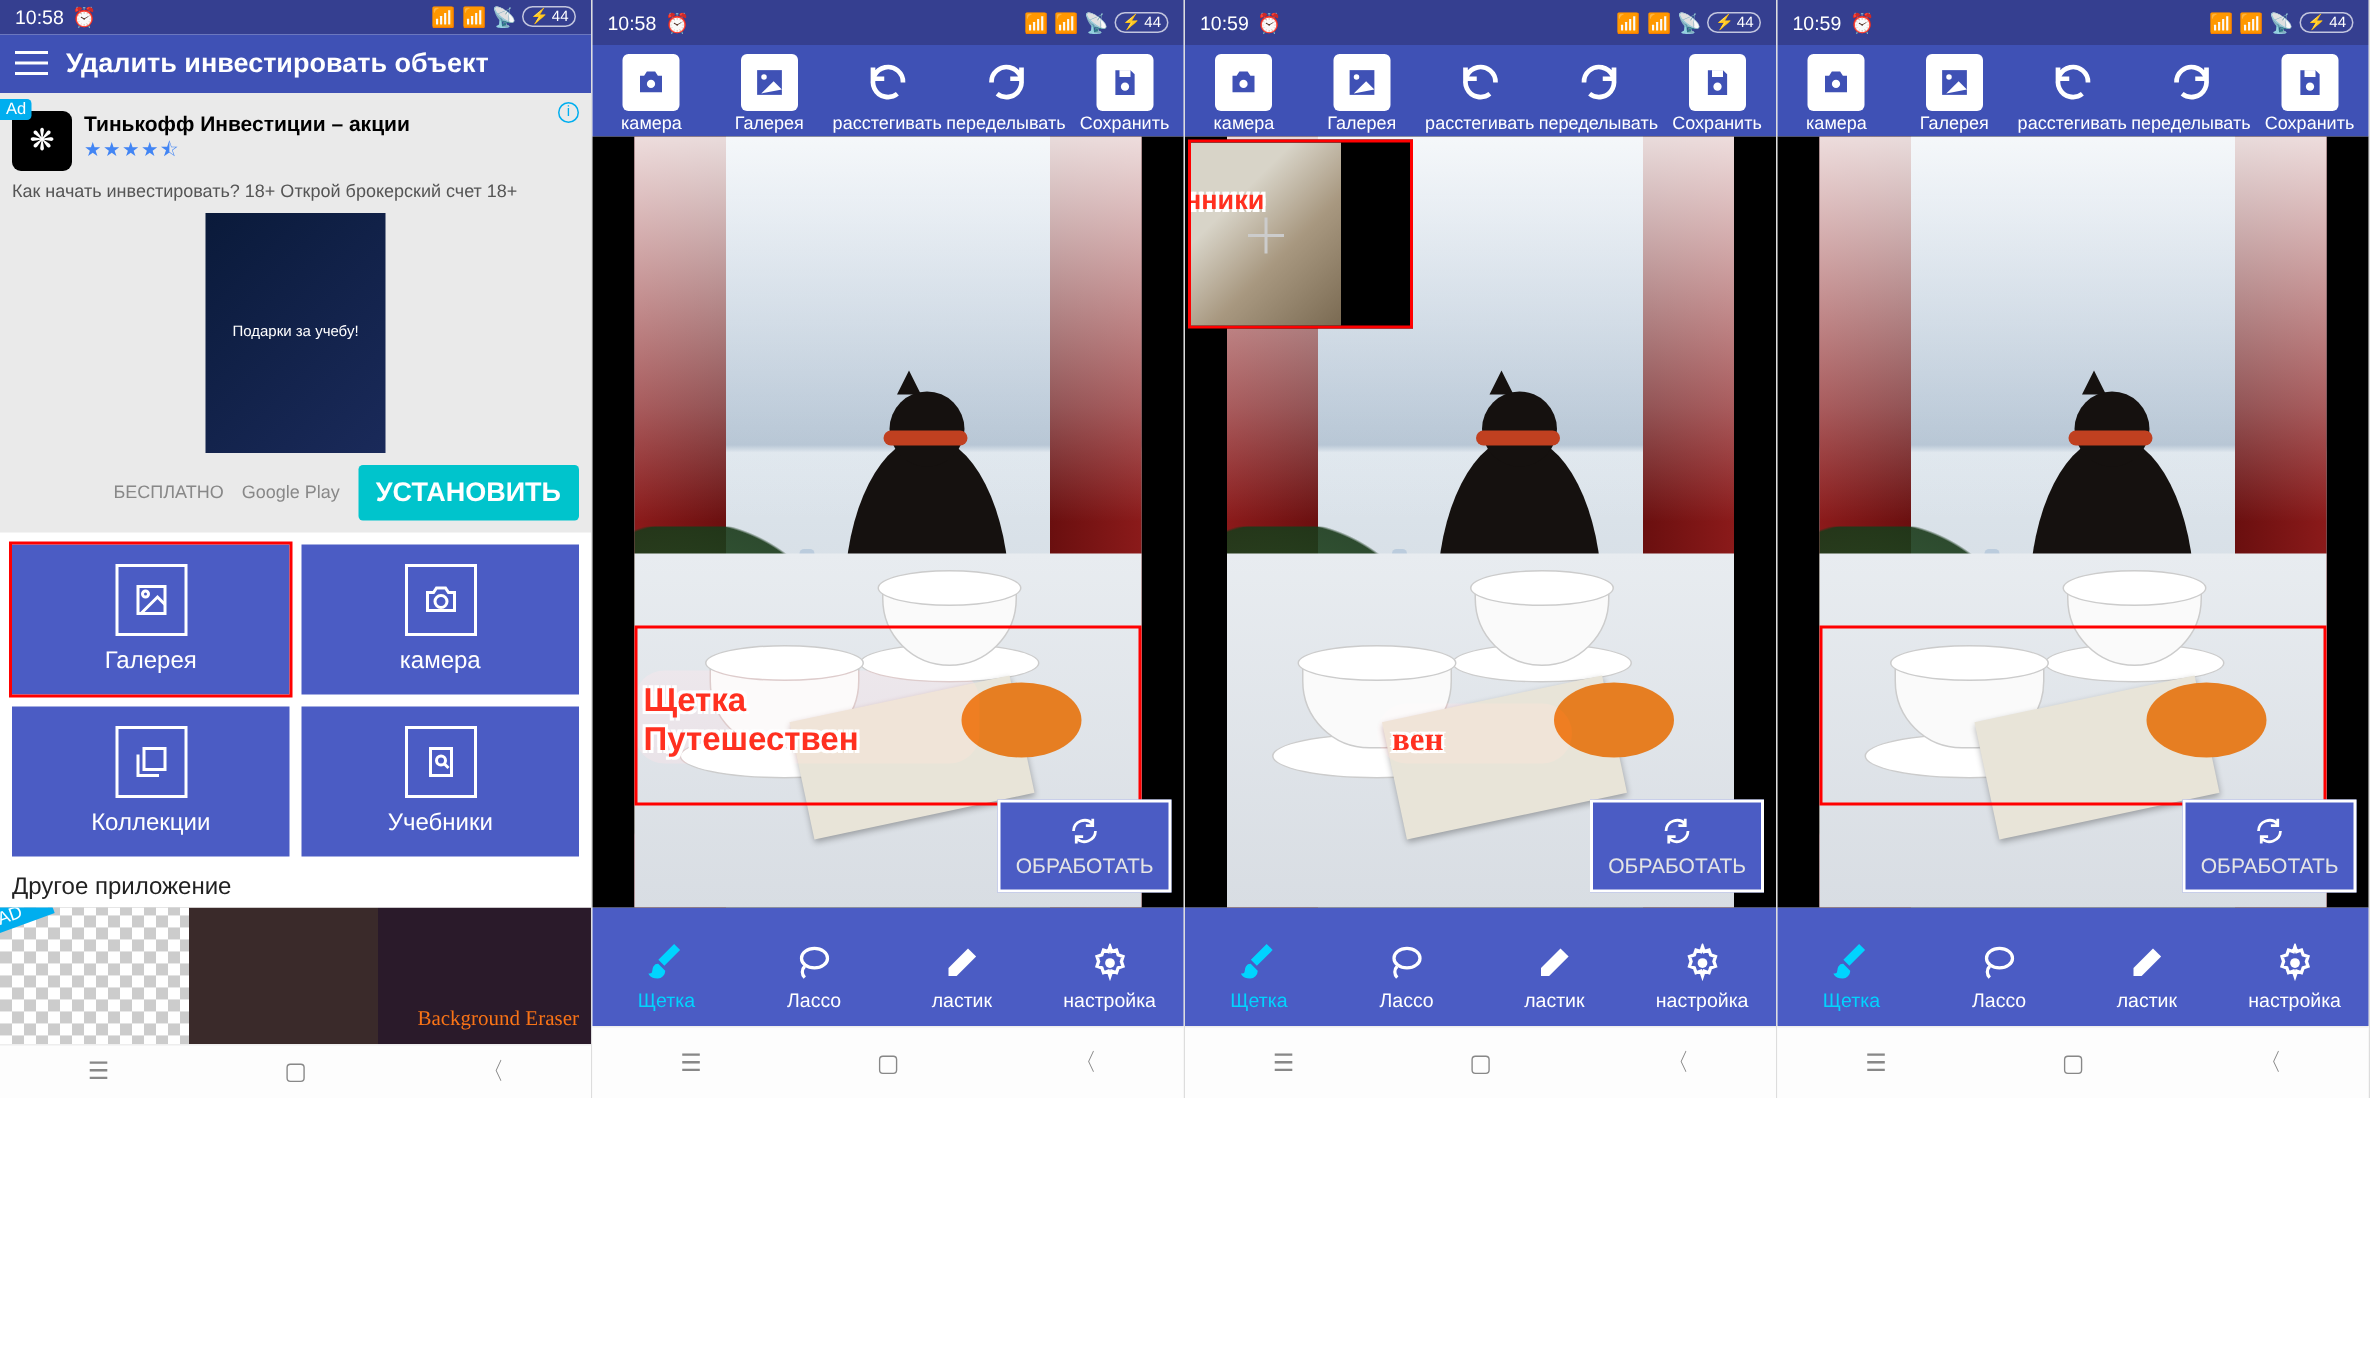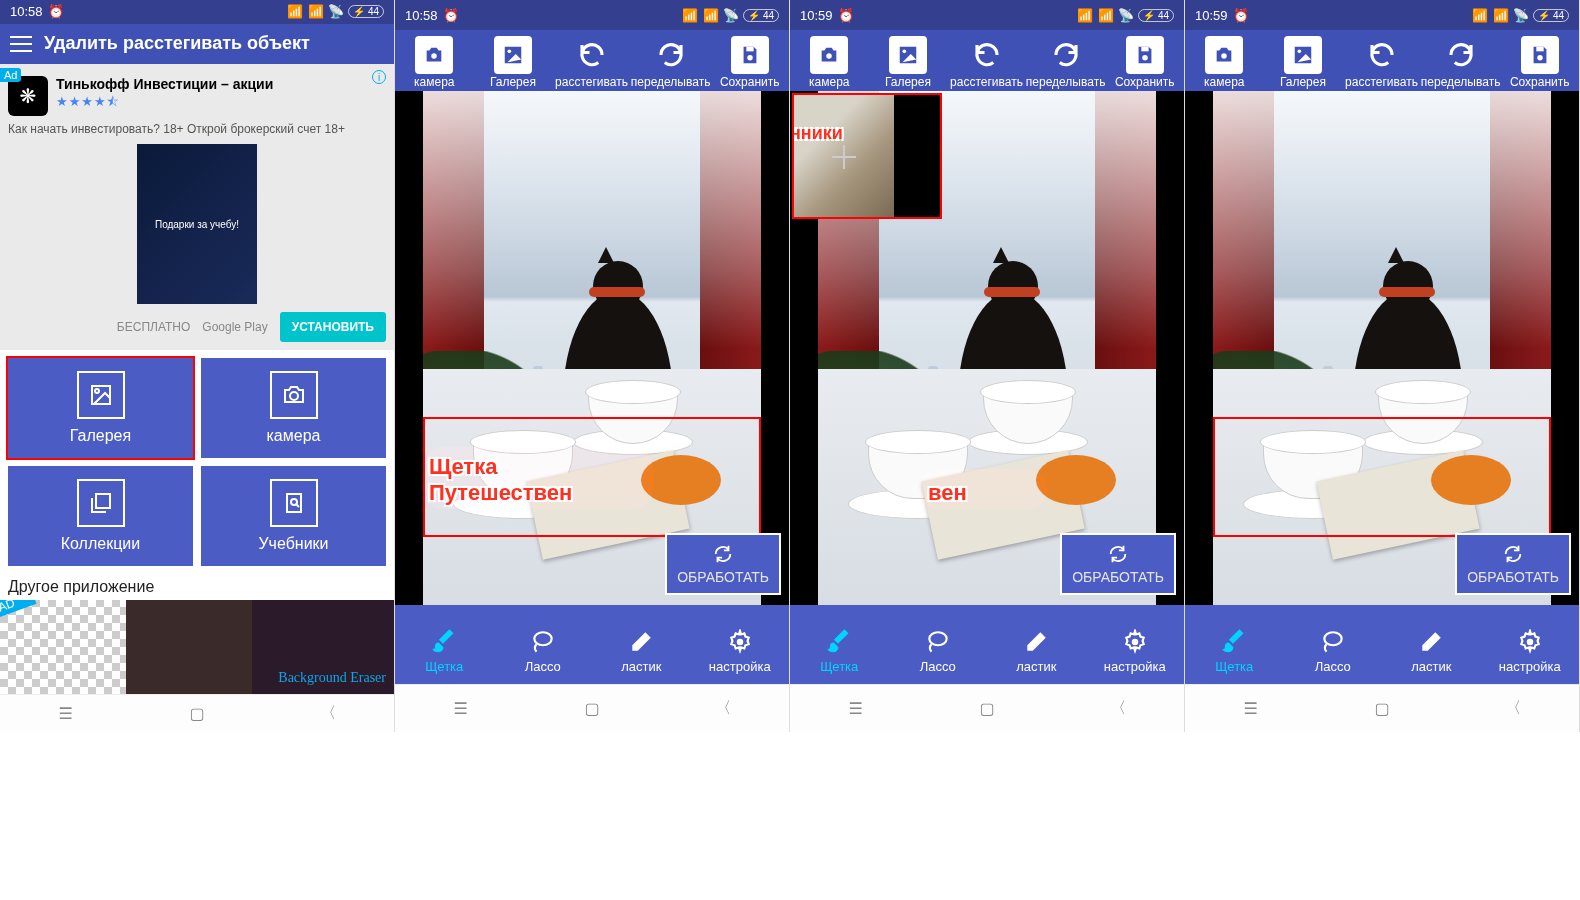--- a/index.html
+++ b/index.html
@@ -97,21 +97,21 @@
   .ad-header { display: flex; gap: 8px; align-items:flex-start; margin-top:4px; }
   .ad-icon { width: 40px; height: 40px; background: #000; border-radius: 6px; display:flex;align-items:center;justify-content:center;color:#fff;font-size:20px; }
   .ad-title { font-weight: bold; font-size: 14px; }
   .ad-stars { color: #4285f4; font-size: 13px; letter-spacing: 1px; }
   .ad-desc { font-size: 12px; color: #555; margin-top: 6px; }
   .ad-image {
     width: 120px; height: 160px; margin: 8px auto; background: linear-gradient(135deg,#0a1a3a,#1a2a5a);
     display:flex; align-items:center; justify-content:center; color:#fff; font-size:10px;
   }
   .ad-footer { display:flex; align-items:center; justify-content:flex-end; gap:12px; font-size:12px; color:#888; }
-  .install-btn { background:#00c4cc; color:#fff; padding:8px 12px; border-radius:3px; font-weight:bold; font-size:12px; }
+  .install-btn { background:#00c4cc; color:#fff; padding:8px 12px; border-radius:3px; font-weight:bold; font-size:18px; }
 
   .main-grid {
     display: grid;
     grid-template-columns: 1fr 1fr;
     gap: 8px;
     padding: 8px;
   }
   .grid-btn {
     background: #4b5cc4;
     color: #fff;
@@ -127,21 +127,21 @@
   .highlight-red { position:absolute; inset:-2px; border: 2px solid #ff0000; pointer-events:none; }
 
   .section-title { font-size: 16px; padding: 4px 8px; color: #222; }
 
   .promo-strip {
     height: 120px; display:flex; position:relative; overflow:hidden;
   }
   .promo-strip .pimg { flex:1; background: linear-gradient(#555,#333); }
   .promo-strip .p1 { background: repeating-conic-gradient(#ccc 0 25%, #fff 0 50%) 0/16px 16px, #777; }
   .promo-strip .p2 { background: #2a1a2a; display:flex;align-items:flex-end;justify-content:flex-end;padding:8px;color:#ff0;font-size:14px;text-align:right; }
-  .promo-strip .p2 span { color:#0ea5e9; font-family:serif; }
+  .promo-strip .p2 span { color:#f97316; font-family:serif; }
   .ad-diag {
     position:absolute; top:0; left:0; background:#00aeef; color:#fff;
     font-size:12px; padding:2px 20px 2px 6px;
     transform: rotate(-20deg) translate(-10px,-2px);
     transform-origin: top left;
   }
 
   .navbar {
     margin-top:auto;
     height: 48px; background:#fdfdfd; border-top:1px solid #eee;
@@ -241,21 +241,21 @@
       <span class="battery-chip">⚡<span>44</span></span>
     </div>
   </div>
 
   <div class="appbar">
     <div class="hamburger">
         <span></span>
         <span></span>
         <span></span>
       </div>
-    <span>Удалить расстегивать объект</span>
+    <span>Удалить инвестировать объект</span>
   </div>
 
   <div class="ad-area">
     <div class="ad-badge">Ad</div>
     <div class="ad-info">i</div>
     <div class="ad-header">
       <div class="ad-icon">❋</div>
       <div>
         <div class="ad-title">Тинькофф Инвестиции – акции</div>
         <div class="ad-stars">★★★★⯪</div>
@@ -524,21 +524,21 @@
           <div class="collar"></div>
         </div>
       <div class="table">
         <div class="saucer" style="left:150px;top:60px;"></div>
         <div class="cup" style="left:165px;top:20px;"></div>
         <div class="saucer" style="left:30px;top:120px;width:140px;height:30px;"></div>
         <div class="cup" style="left:50px;top:70px;width:100px;height:60px;"></div>
         <div class="newspaper"></div>
         <div class="orange-plate"></div>
       </div>
-      <div class="watermark" style="bottom:100px;left:110px;"><span>вен</span></div>
+      <div class="watermark" style="bottom:100px;left:110px;font-family:Liberation Serif, serif;"><span>вен</span></div>
       <div class="red-brush" style="bottom:96px;left:100px;width:130px;height:40px;"></div>
     </div>
     <div class="magnifier">
       <div class="mag-content">
         <div class="mag-text">нники</div>
         <div class="cross" style="left:38px;top:50px;"></div>
       </div>
     </div>
     <div class="process-btn">
       <svg viewBox="0 0 24 24" fill="none" stroke="#fff" stroke-width="2">

